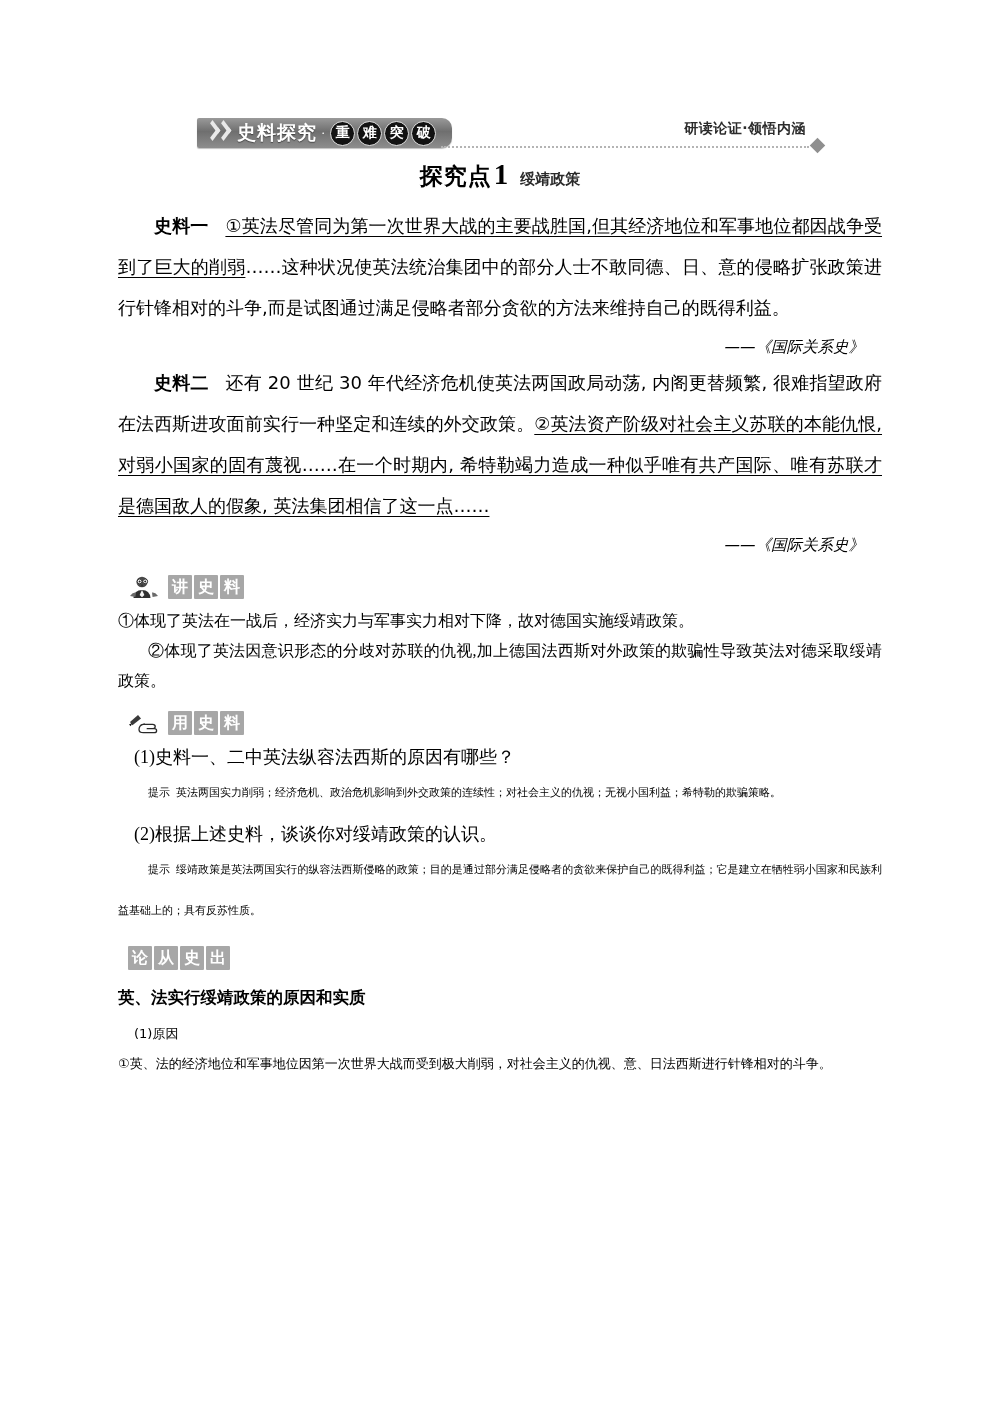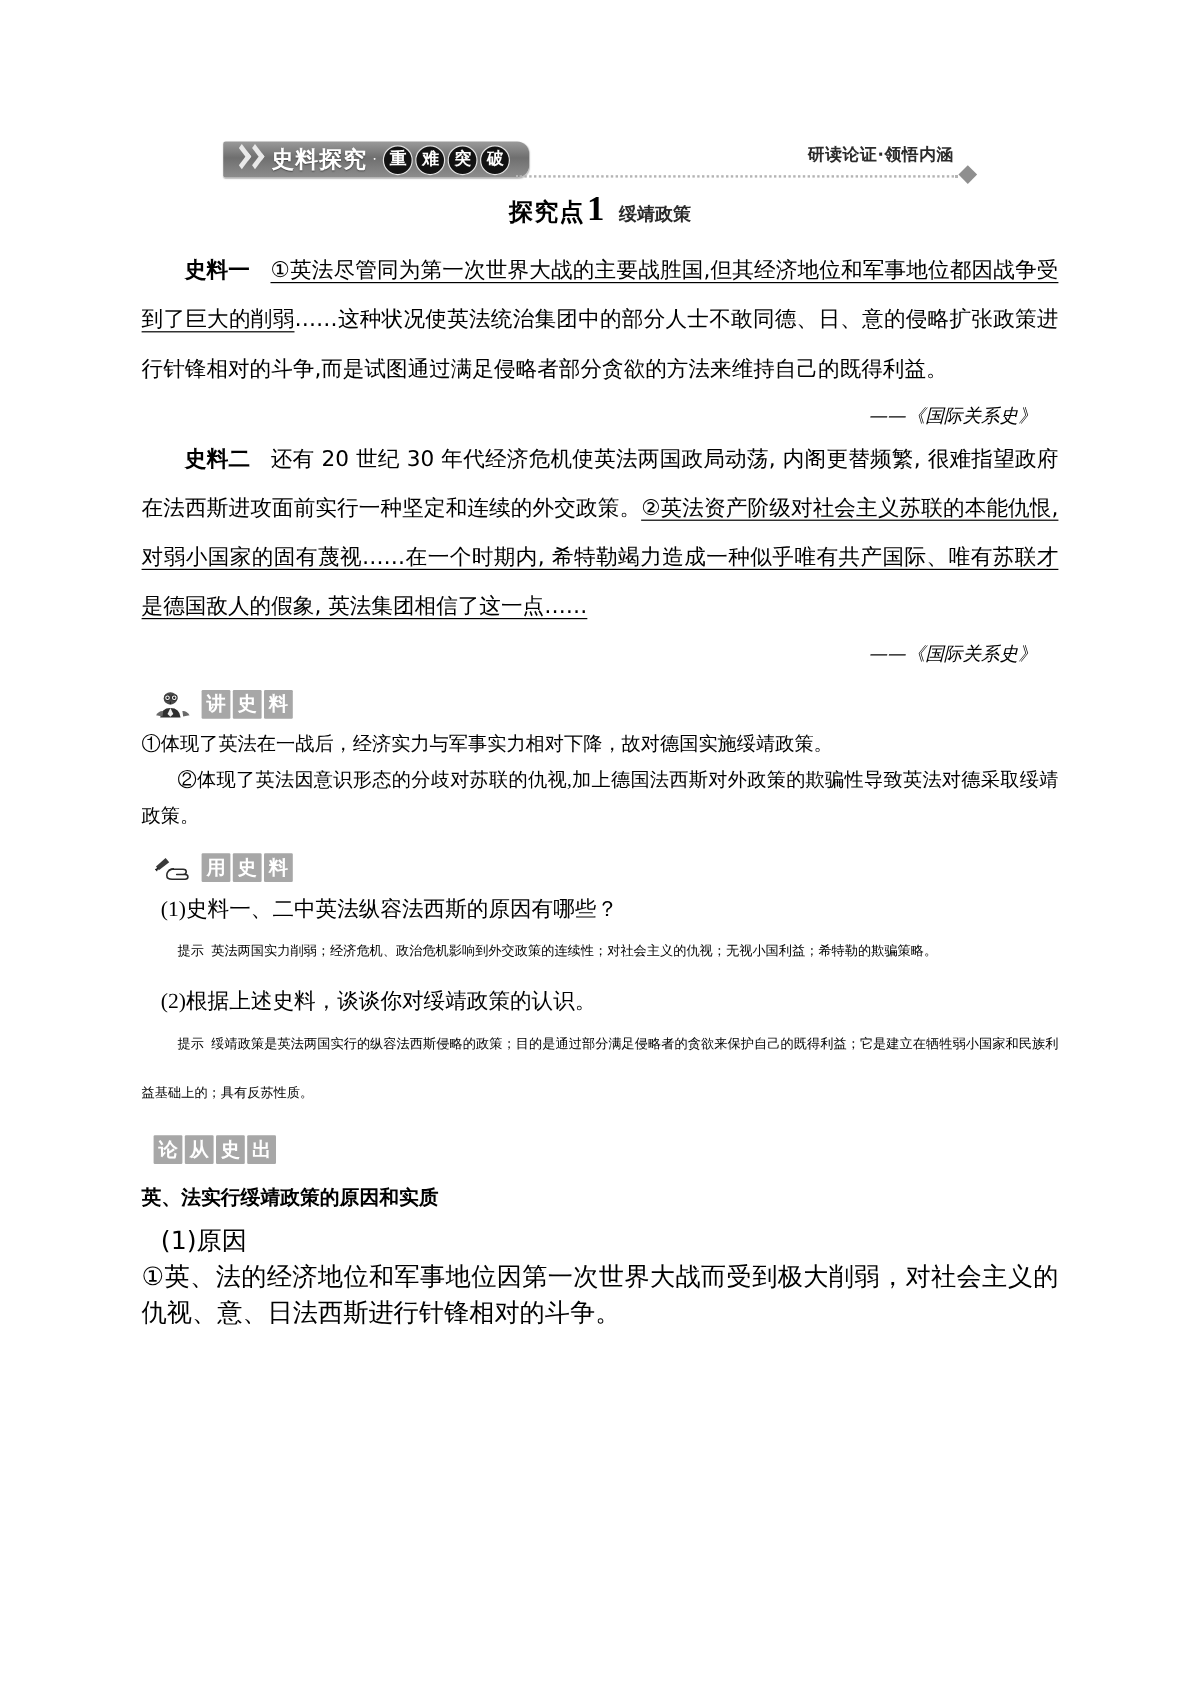--- a/index.html
+++ b/index.html
@@ -15,21 +15,21 @@
     position: relative;
     width: 1000px;
     height: 1414px;
     background: #fff;
     overflow: hidden;
   }
 
   
   .banner-row {
     position: absolute;
-    left: 0;
+    left: 11px;
     top: 118px;
     width: 908px;
     height: 40px;
   }
   .banner-tab {
     position: absolute;
     left: 186px;
     top: 0;
     height: 30px;
     display: flex;
@@ -126,21 +126,21 @@
     position: absolute;
     left: 0;
     top: 158px;
     width: 1000px;
     text-align: center;
     white-space: nowrap;
   }
   .sec-head .big {
     font-family: Liberation Sans, sans-serif;
     font-weight: bold;
-    font-size: 20px;
+    font-size: 23px;
     letter-spacing: 1px;
   }
   .sec-head .num {
     font-family: "Liberation Serif", "DejaVu Serif", serif;
     font-weight: bold;
     font-size: 29px;
     margin-left: 2px;
   }
   .sec-head .sub {
     font-family: "DejaVu Sans", "Liberation Sans", sans-serif;
@@ -237,21 +237,21 @@
   .center-title {
     font-family: "DejaVu Sans", "Liberation Sans", sans-serif;
     font-weight: bold;
     font-size: 16.5px;
     text-align: left;
     margin: 12px 0 6px 0;
     line-height: 30px;
   }
   .plain {
     font-family: "DejaVu Sans", "Liberation Sans", sans-serif;
-    font-size: 21px;
+    font-size: 13px;
     line-height: 30px;
     margin: 0;
     text-align: justify;
     text-justify: inter-ideograph;
   }
   .plain.ind { text-indent: 16px; }
 </style>
 </head>
 <body>
 

